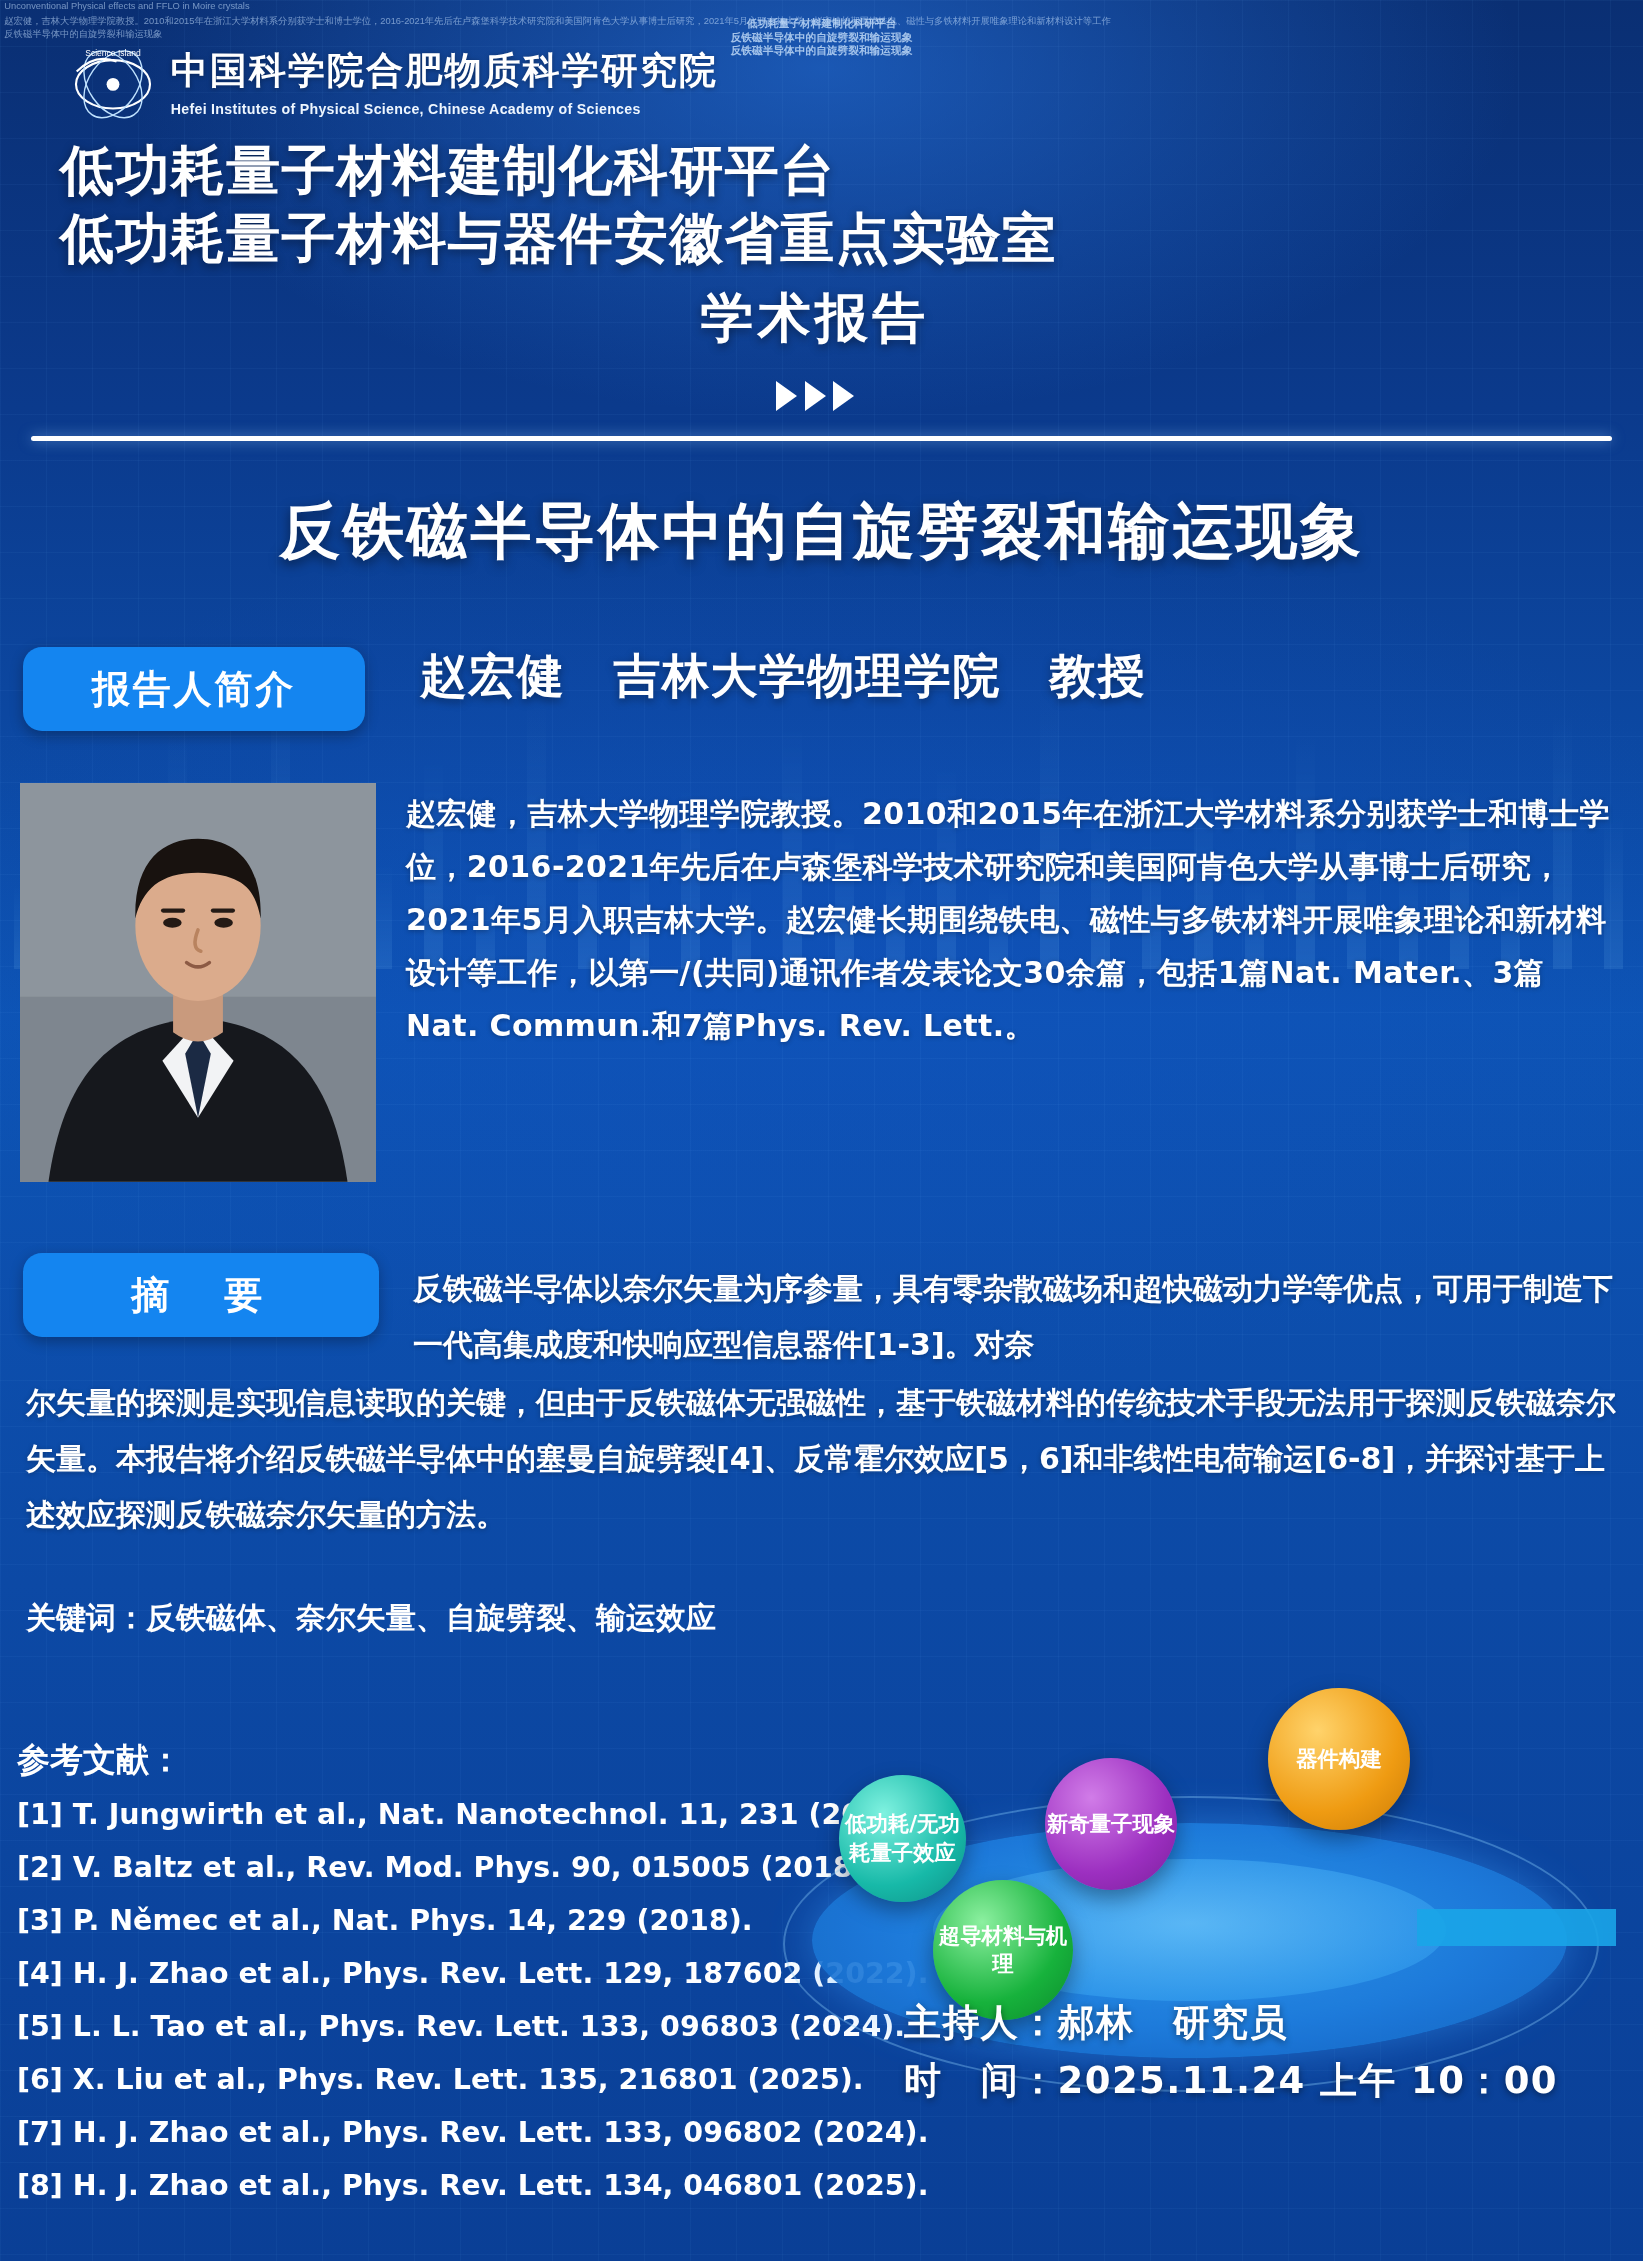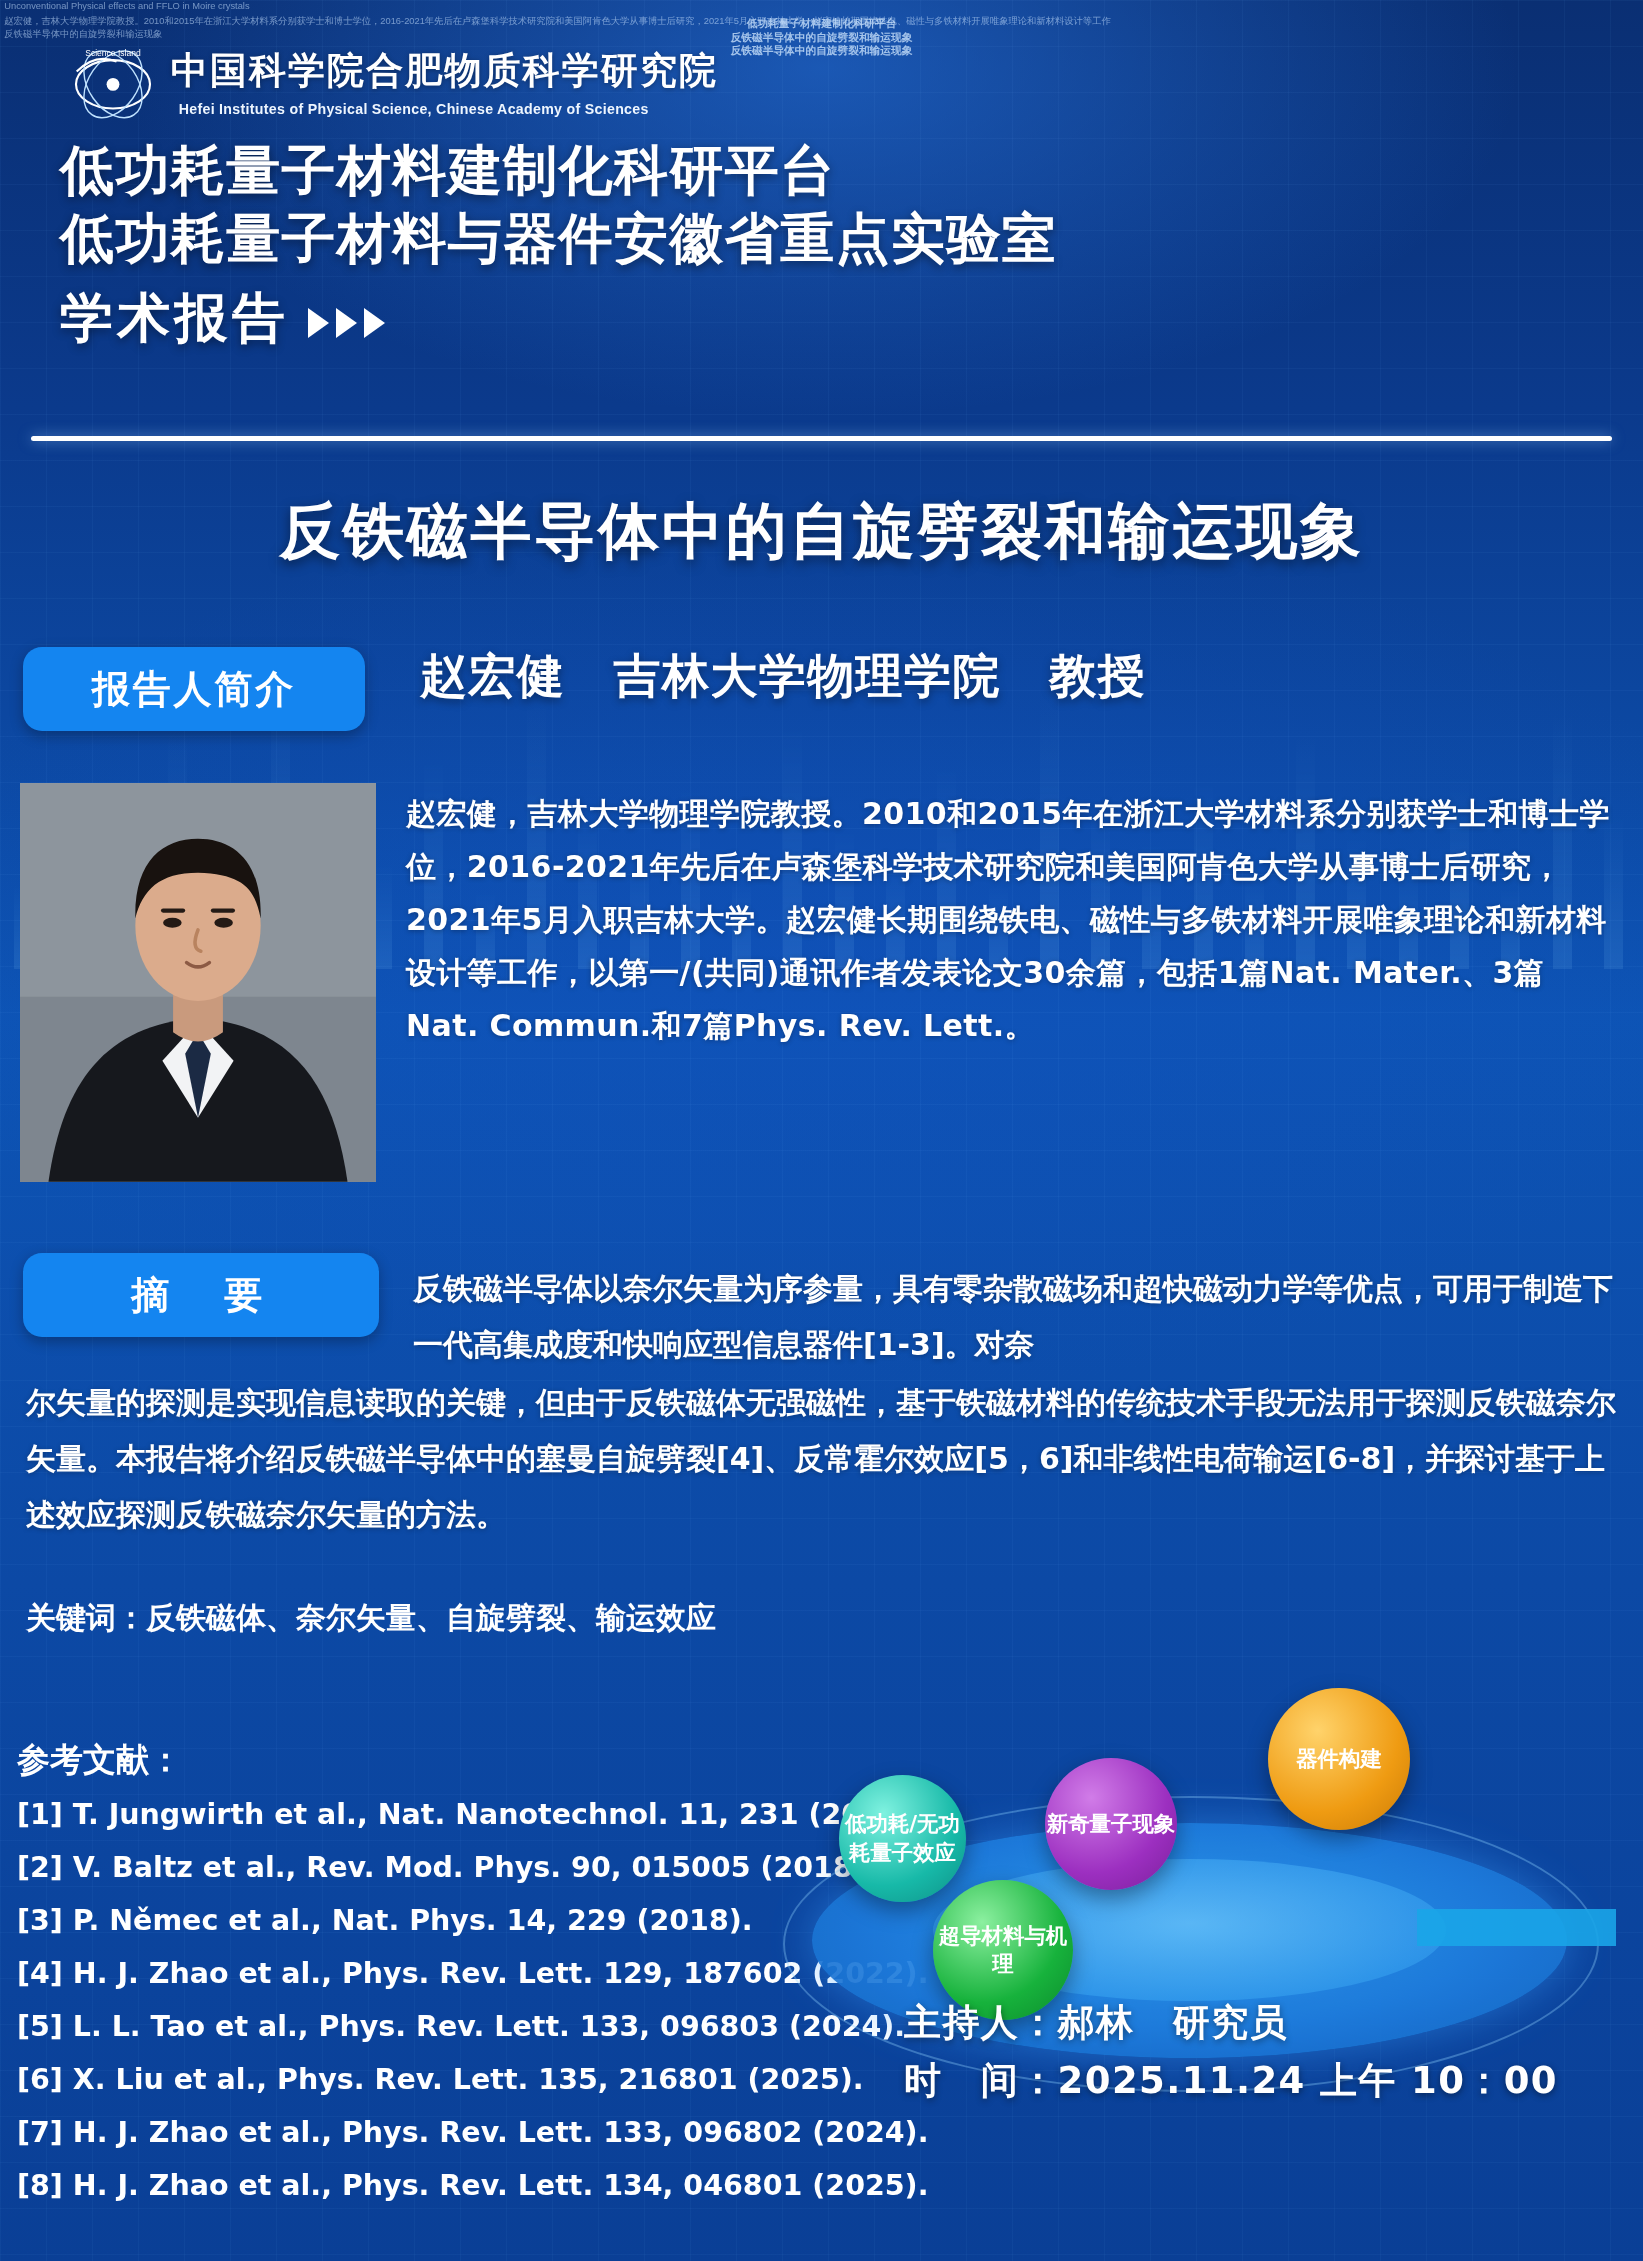--- a/index.html
+++ b/index.html
@@ -46,29 +46,29 @@
   
   .header{position:absolute;left:0;top:33px;width:100%;height:100px;}
   .logo-wrap{position:absolute;left:71px;top:10px;display:flex;align-items:center;gap:15.7px;}
   .logo-mark{position:relative;width:84px;height:77px;}
   .logo-mark svg{position:absolute;left:0;top:0;}
   .logo-text-cn{
     color:#ffffff;font-size:37px;font-weight:700;letter-spacing:2.1px;
     font-family:"DejaVu Sans","Liberation Sans",sans-serif;
     text-shadow:0 1.4px 5.7px rgba(0,0,0,.35);
   }
-  .logo-text-en{color:#eef6ff;font-size:14.2px;font-weight:700;letter-spacing:0.3px;margin-top:5.7px;margin-left:8px;}
+  .logo-text-en{color:#eef6ff;font-size:14.2px;font-weight:700;letter-spacing:0.3px;margin-top:5.7px;}
   
   .title-block{position:absolute;left:60px;top:137px;width:1510px;}
   .tline{
     color:#ffffff;font-weight:800;font-size:54px;line-height:68px;letter-spacing:1.4px;
     text-shadow:0 2.8px 10px rgba(0,0,0,.45);
     font-family:"DejaVu Sans","Liberation Sans",sans-serif;
   }
-  .report-row{display:flex;align-items:center;gap:18.5px;margin-top:10px;}
+  .report-row{display:flex;align-items:center;gap:18.5px;margin-top:10px;flex-direction:column;}
   .report-label{
     color:#ffffff;font-weight:800;font-size:53px;letter-spacing:4.3px;
     font-family:"DejaVu Sans","Liberation Sans",sans-serif;
     text-shadow:0 2.8px 10px rgba(0,0,0,.45);
   }
   .arrows{display:flex;gap:7.1px;align-items:center;margin-top:7.1px;}
   .arrows b{
     display:block;width:0;height:0;
     border-top:15.7px solid transparent;border-bottom:15.7px solid transparent;
     border-left:21.4px solid #ffffff;

